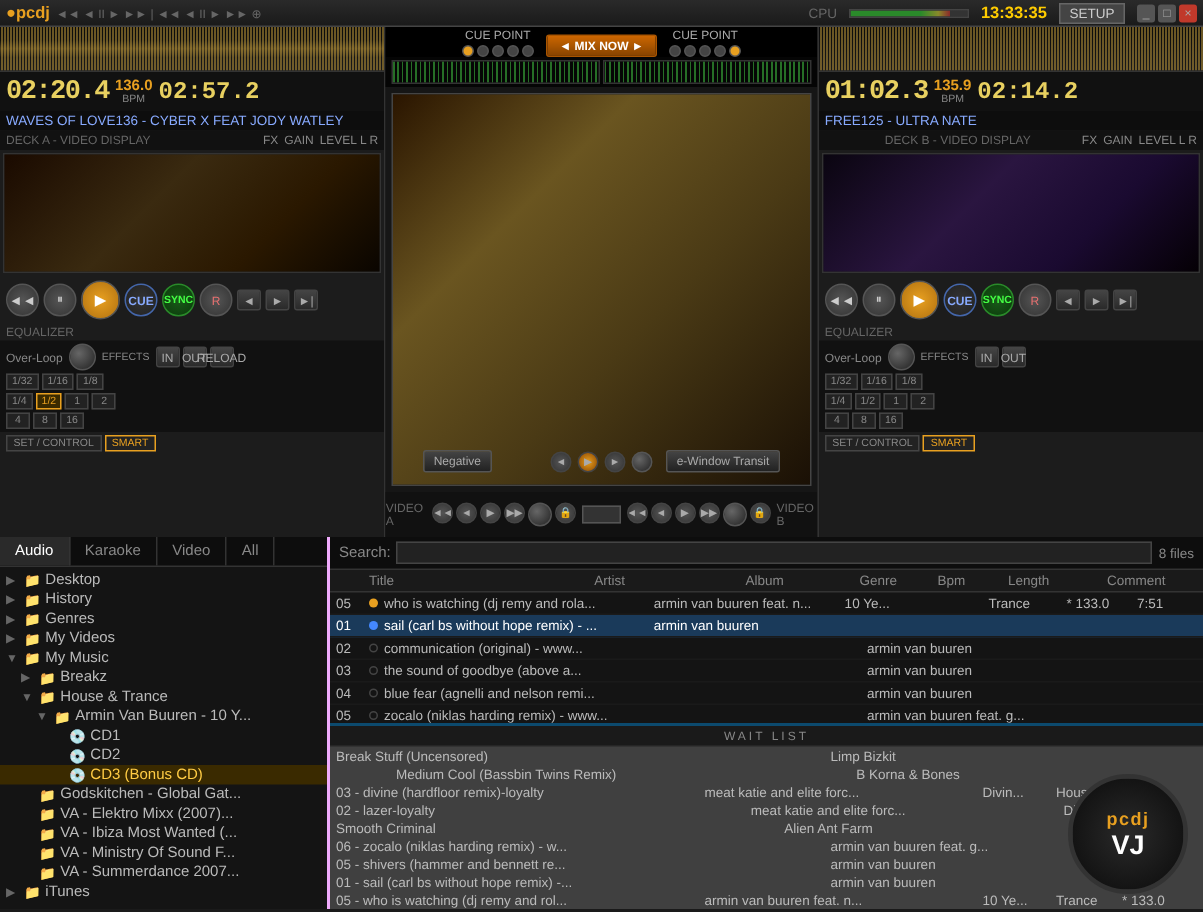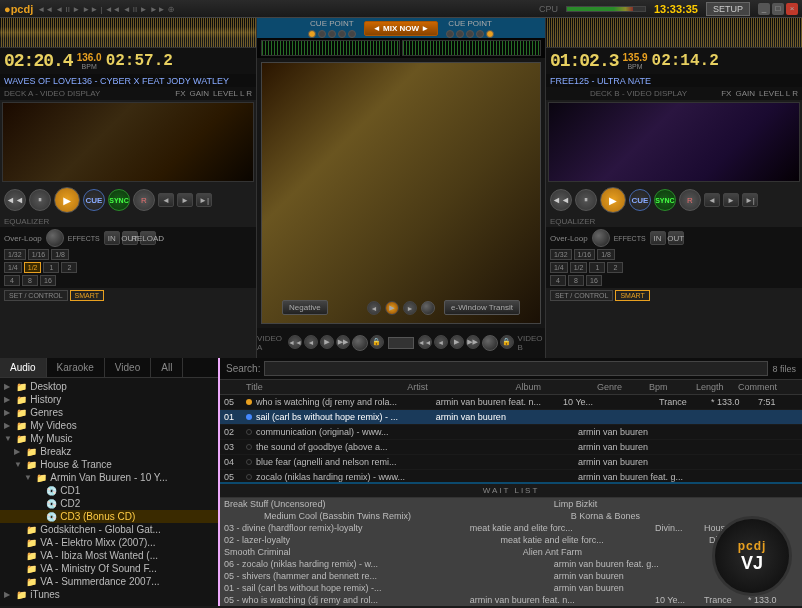--- a/index.html
+++ b/index.html
@@ -142,23 +142,23 @@
 
     
     #center-panel {
       flex: 1;
       background: #161616;
       display: flex;
       flex-direction: column;
     }
     .center-top {
       height: 20px;
-      background: #0c4a6e;
-      display: flex;
-      align-items: center;
+      background: #000000;
+      display: flex;
+      align-items: flex-end;
       justify-content: center;
       gap: 8px;
     }
     .mix-now-btn {
       background: linear-gradient(to bottom, #cc6600, #884400);
       color: #fff;
       font-size: 8px;
       font-weight: bold;
       padding: 2px 8px;
       border: 1px solid #aa5500;
@@ -315,21 +315,21 @@
       padding: 2px 4px;
       gap: 2px;
     }
     .col-num { width: 20px; }
     .col-title { flex: 3; }
     .col-artist { flex: 2; }
     .col-album { flex: 1.5; }
     .col-genre { width: 50px; }
     .col-bpm { width: 45px; }
     .col-length { width: 40px; }
-    .col-comment { width: 60px; }
+    .col-comment { width: 60px; margin-left: 24px; }
     .track-row {
       display: flex;
       align-items: center;
       padding: 2px 4px;
       gap: 2px;
       font-size: 9px;
       color: #bbb;
       cursor: pointer;
       border-bottom: 1px solid #1a1a1a;
     }

